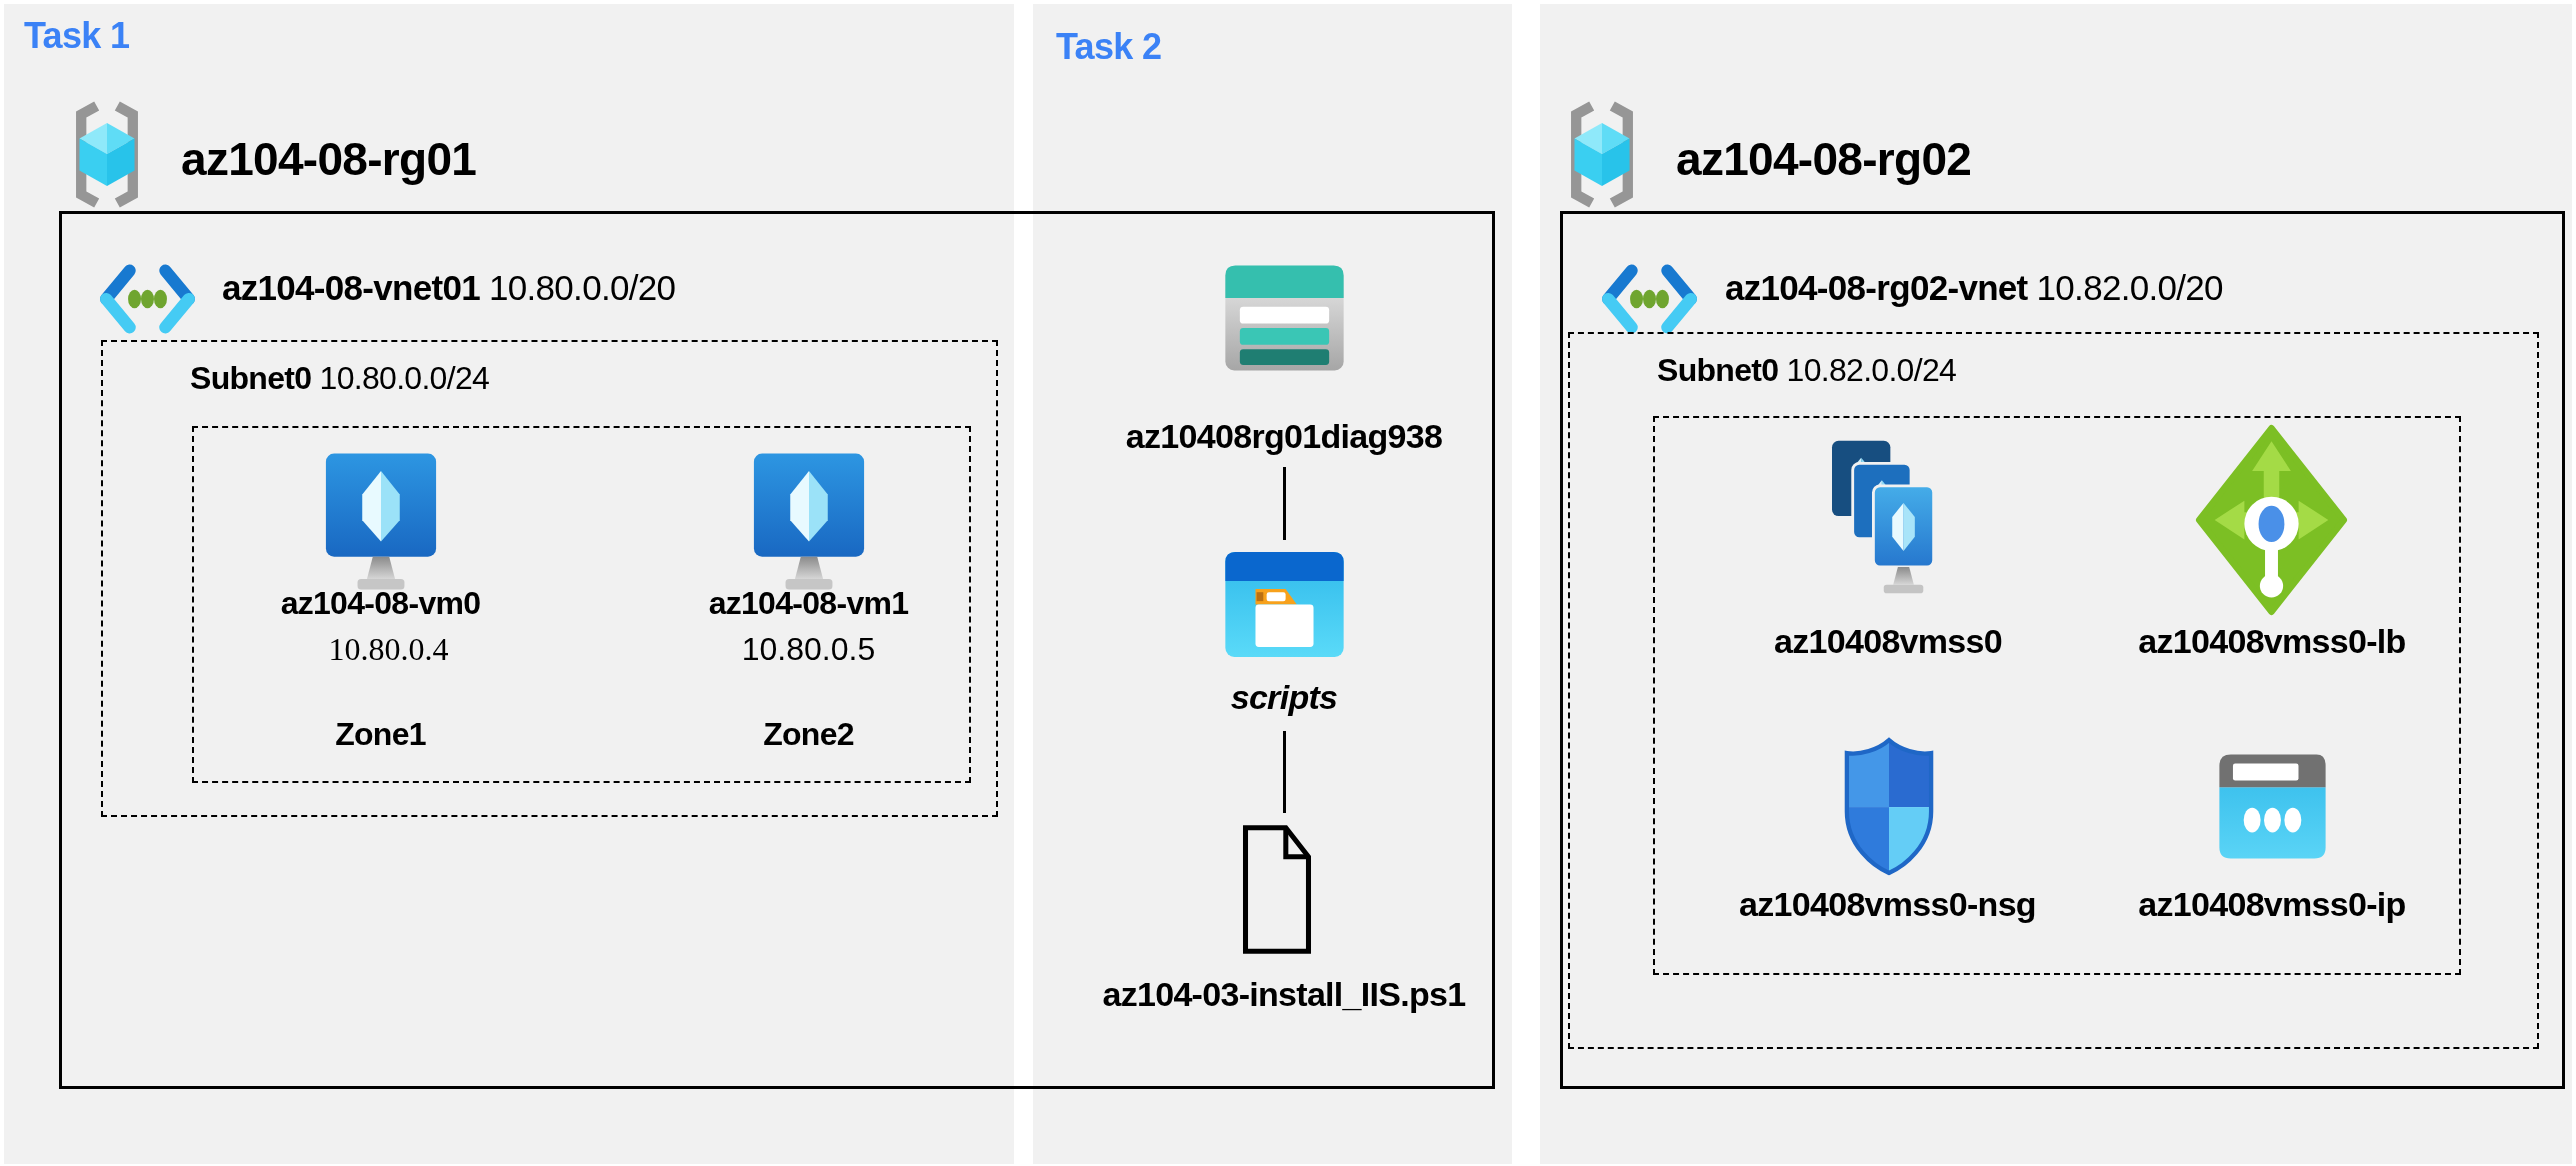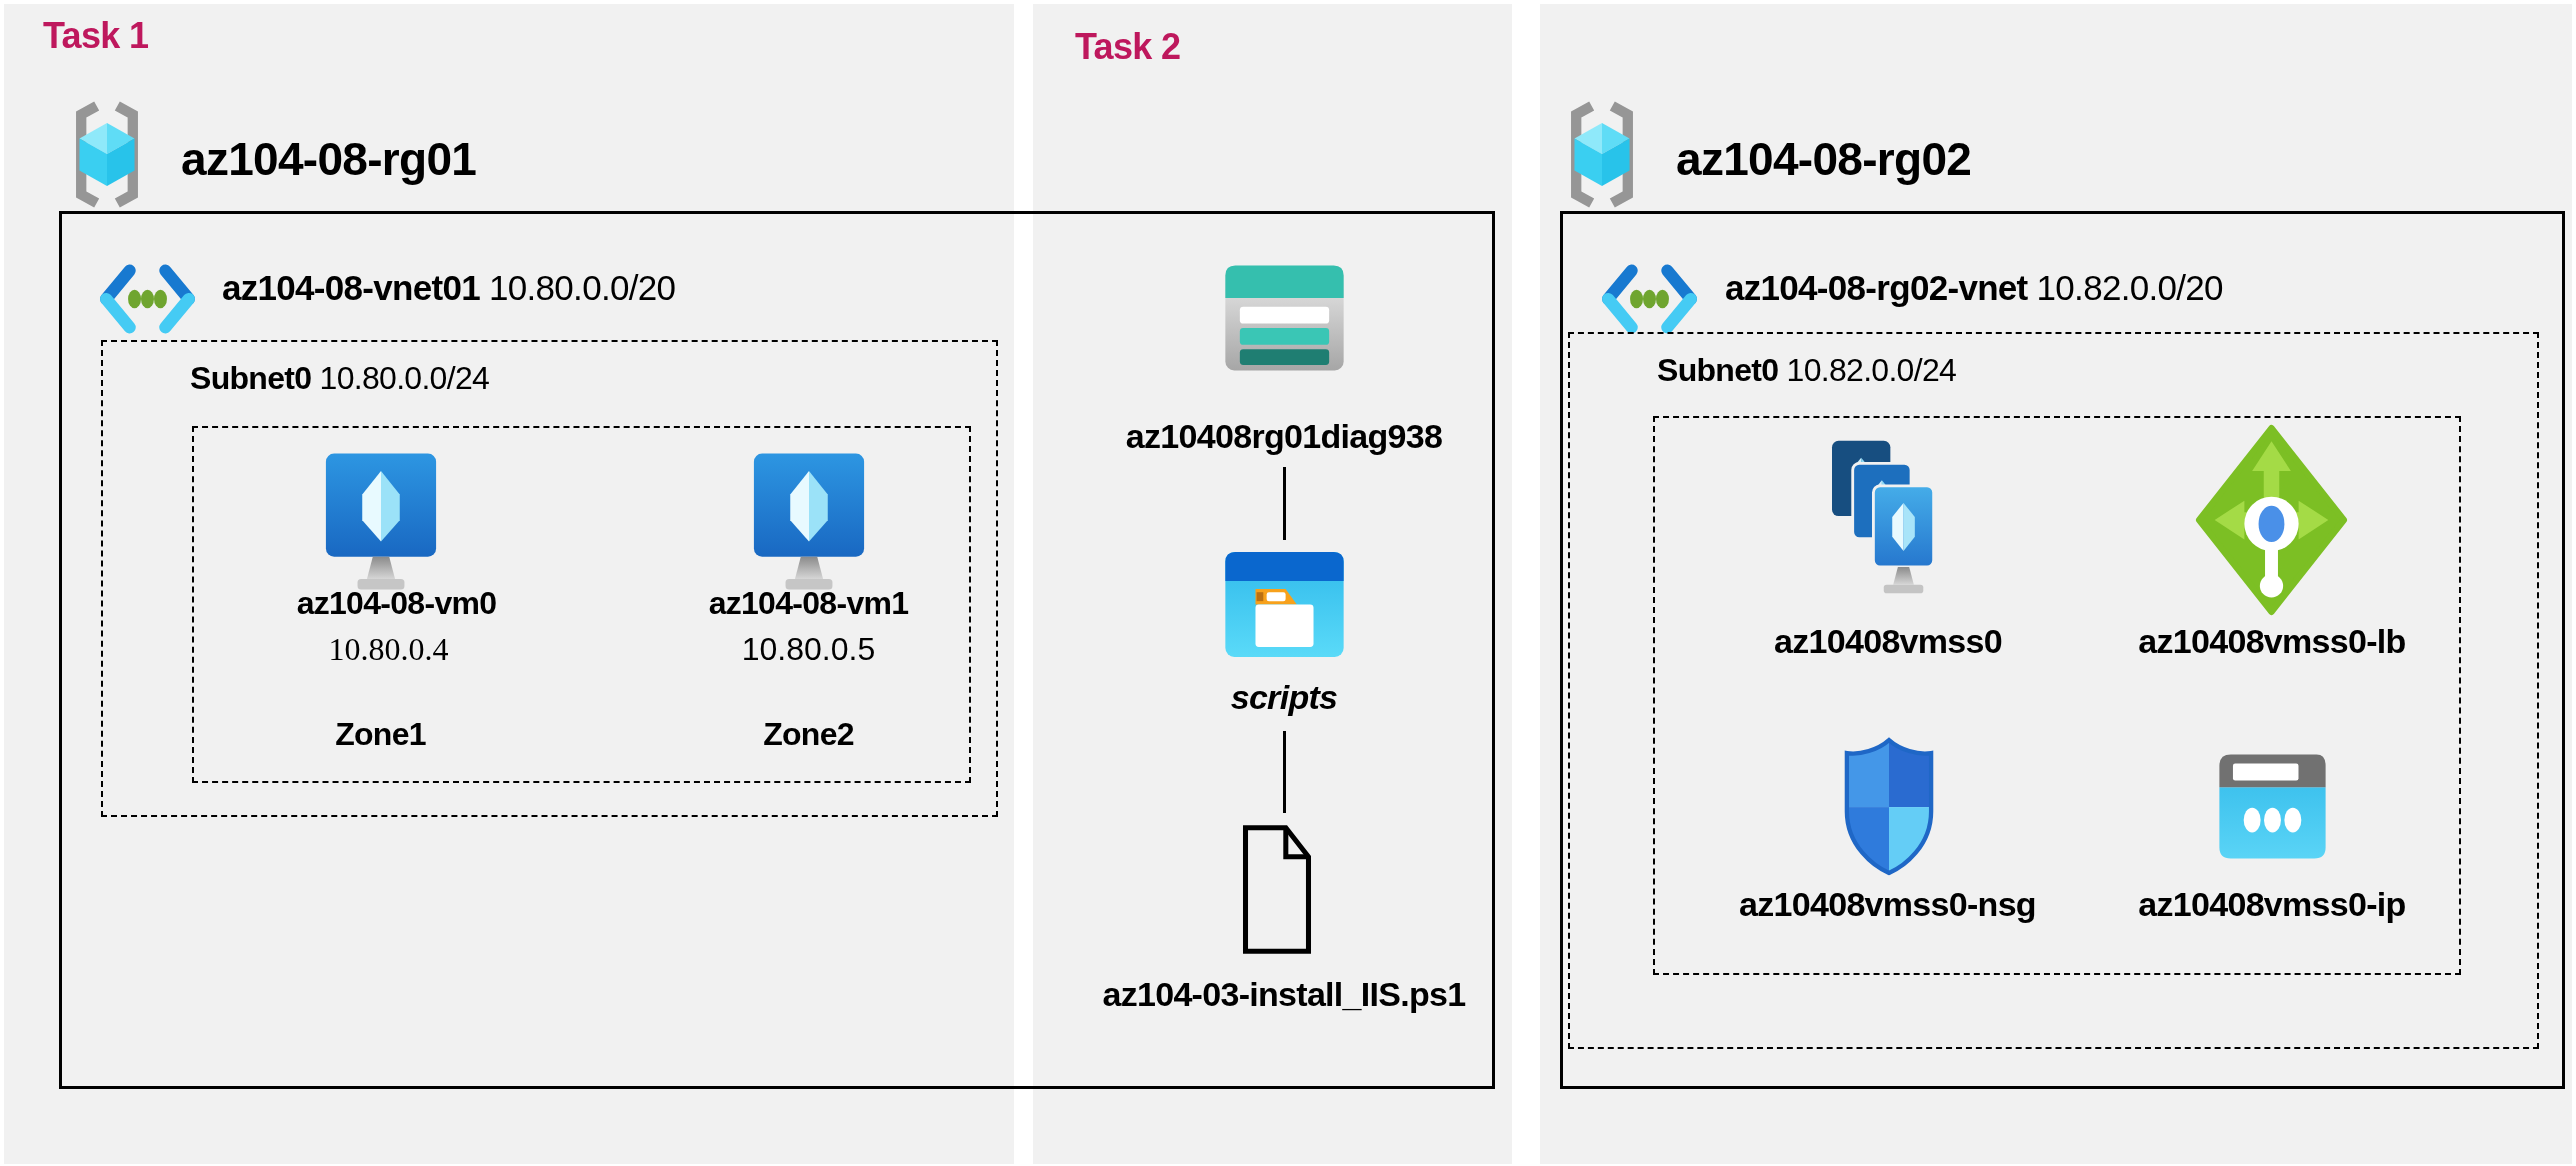--- a/index.html
+++ b/index.html
@@ -1,19 +1,19 @@
 <!DOCTYPE html>
 <html style="font-size:10.8px"><head>
 <meta charset="utf-8">
 <style>
   html,body{margin:0;padding:0;background:#fff;}
   #canvas{position:relative;width:2576px;height:1166px;background:#fff;
           font-family:"Liberation Sans",sans-serif;color:#000;overflow:hidden;}
   .panel{position:absolute;top:4px;height:1160px;background:#F1F1F1;}
-  .hdr{position:absolute;font-size:36px;font-weight:bold;color:#be185d;letter-spacing:-0.7px;white-space:nowrap;margin-left:19px;}
+  .hdr{position:absolute;font-size:36px;font-weight:bold;color:#3b82f6;letter-spacing:-0.7px;white-space:nowrap;}
   .blackbox{position:absolute;border:3.4px solid #000;box-sizing:border-box;}
   .dashedbox{position:absolute;border:2.7px dashed #000;box-sizing:border-box;}
   .icon{position:absolute;}
   .icon svg{display:block;width:100%;height:100%;}
   .lbl{position:absolute;white-space:nowrap;color:#000;}
   .b{font-weight:bold;}
   .ctr{text-align:center;}
   .rg-label{font-size:46px;font-weight:bold;letter-spacing:-0.7px;}
   .vnet-label{font-size:35px;letter-spacing:-0.7px;}
   .subnet-label{font-size:32px;letter-spacing:-0.7px;}
@@ -139,21 +139,21 @@
 
   <div class="icon" style="left:322px;top:450px;width:118px;height:143px;">
     <svg viewBox="0 0 100 122">
       <rect x="3" y="3" width="94" height="88" rx="7" fill="url(#vmScreen)"></rect>
       <polygon points="50,18 34,38 34,60 50,78" fill="#E8FAFF"></polygon>
       <polygon points="50,18 66,38 66,60 50,78" fill="#9BE2F8"></polygon>
       <polygon points="43,91 57,91 62,110 38,110" fill="url(#standGrad)"></polygon>
       <rect x="30" y="110" width="40" height="9" rx="3" fill="#C6C6C6"></rect>
     </svg>
   </div>
-  <div class="lbl vm-name ctr" style="left:245px;top:585px;width:303px;">az104-08-vm0</div>
+  <div class="lbl vm-name ctr" style="left:229px;top:585px;width:303px;">az104-08-vm0</div>
   <div class="lbl vm-ip ctr" style="left:237px;top:631px;width:303px;font-family:Liberation Serif, serif;">10.80.0.4</div>
   <div class="lbl vm-zone ctr" style="left:229px;top:716px;width:303px;">Zone1</div>
 
   <div class="icon" style="left:750px;top:450px;width:118px;height:143px;">
     <svg viewBox="0 0 100 122">
       <rect x="3" y="3" width="94" height="88" rx="7" fill="url(#vmScreen)"></rect>
       <polygon points="50,18 34,38 34,60 50,78" fill="#E8FAFF"></polygon>
       <polygon points="50,18 66,38 66,60 50,78" fill="#9BE2F8"></polygon>
       <polygon points="43,91 57,91 62,110 38,110" fill="url(#standGrad)"></polygon>
       <rect x="30" y="110" width="40" height="9" rx="3" fill="#C6C6C6"></rect>

